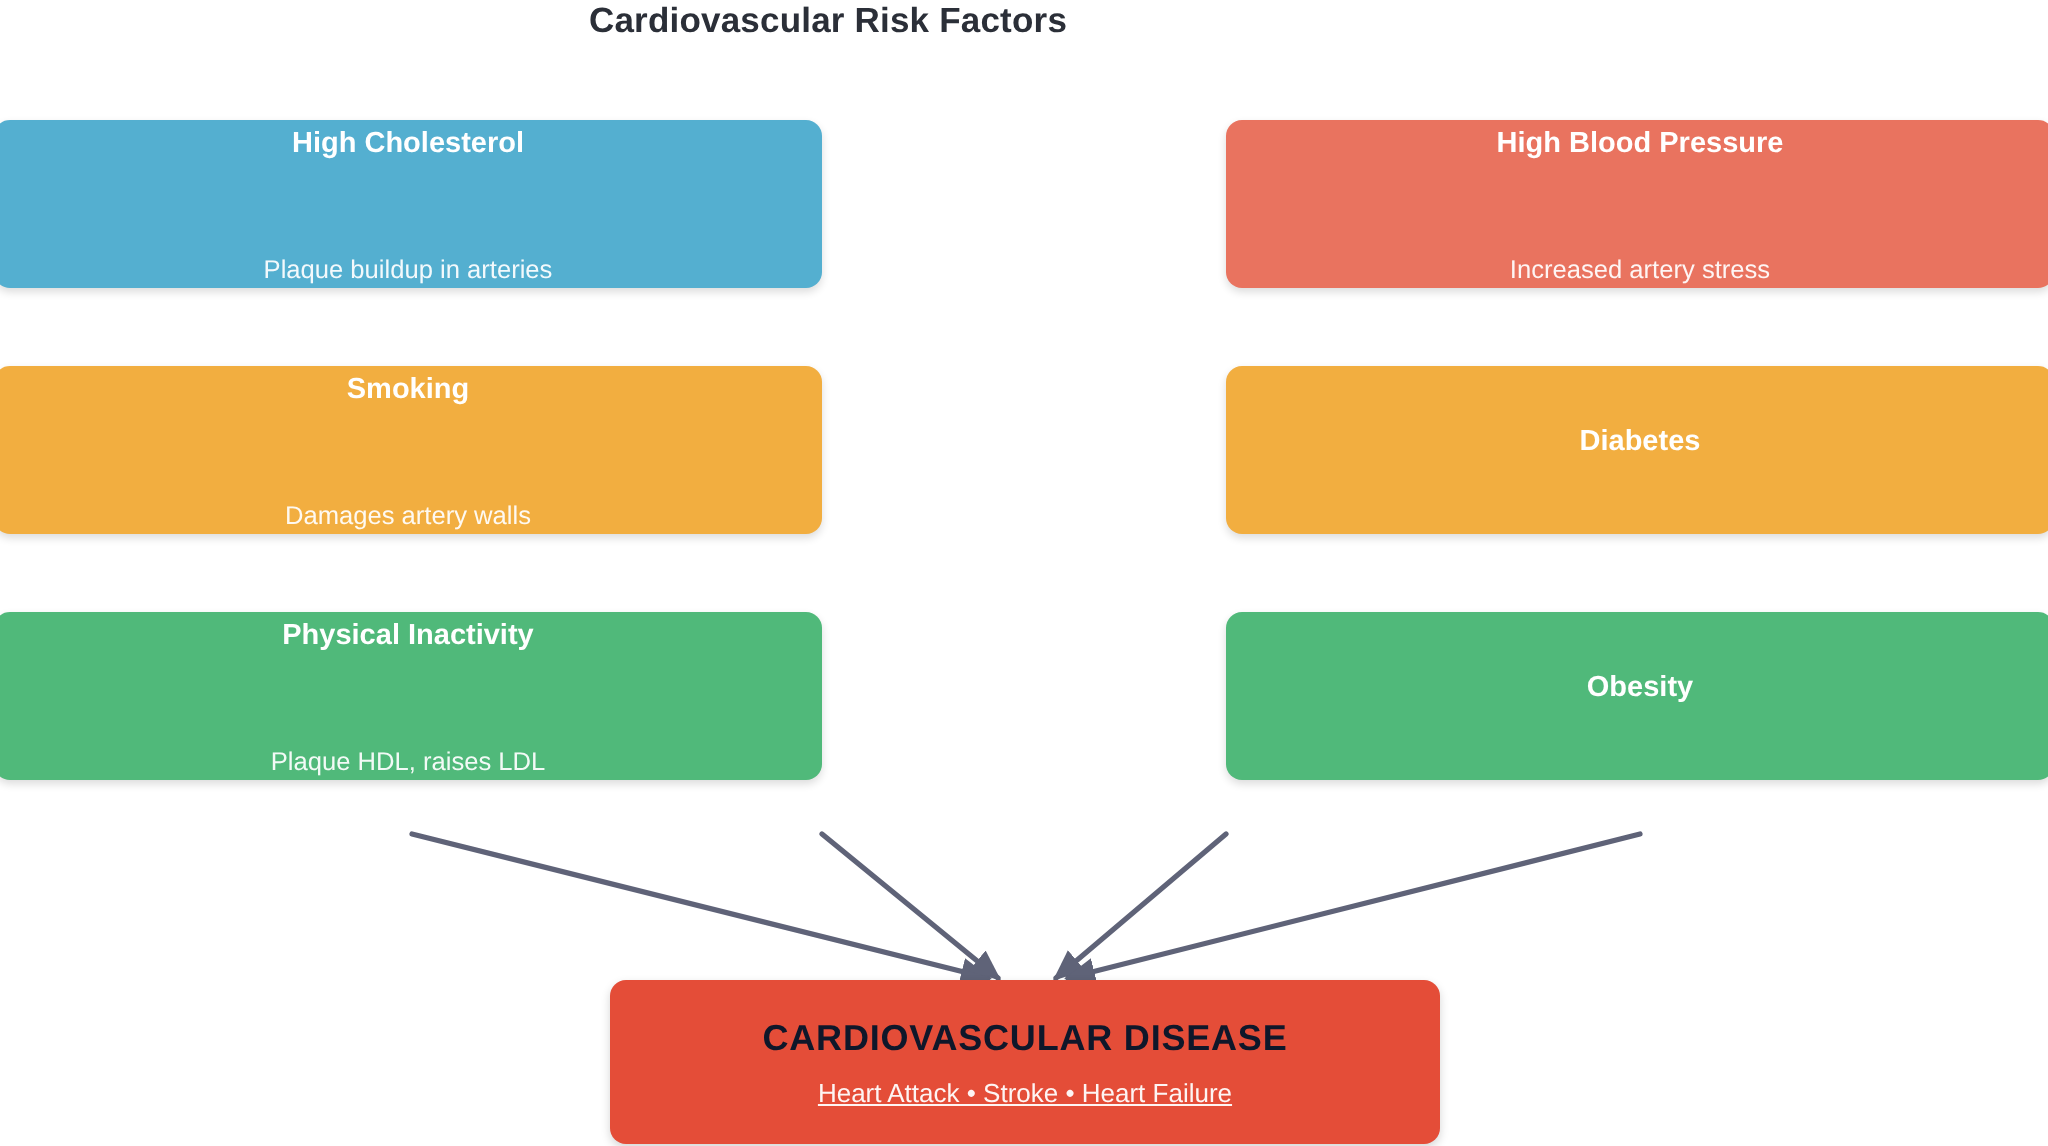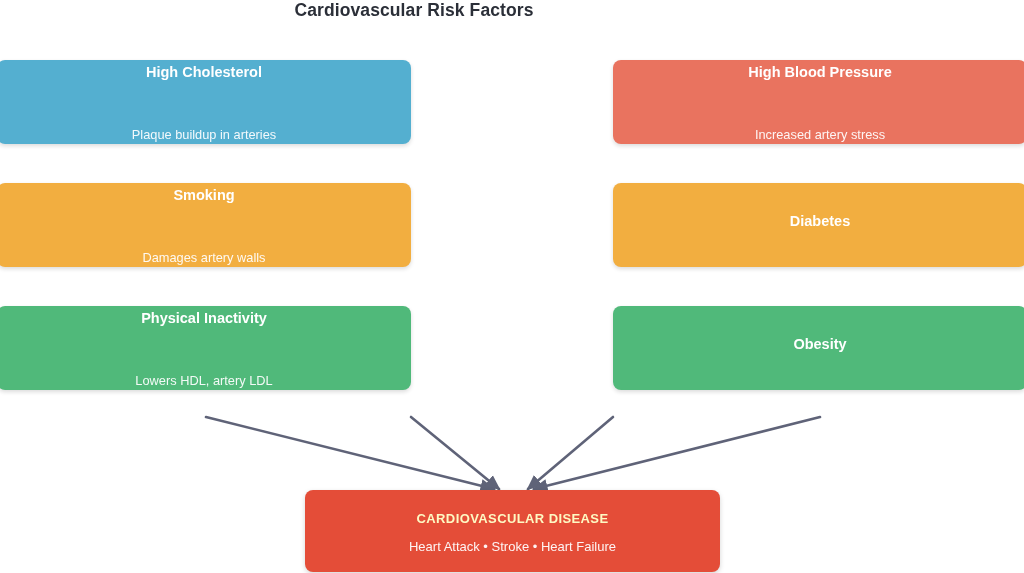--- a/index.html
+++ b/index.html
@@ -79,33 +79,34 @@
     height: 82px;
     border-radius: 8px;
     box-shadow: 0 2px 5px rgba(0,0,0,0.17);
     display: flex;
     flex-direction: column;
     align-items: center;
     justify-content: center;
     box-sizing: border-box;
   }
   #outcome-card .outcome-title {
-    font-size: 13px;
+    font-size: 18px;
     font-weight: bold;
-    color: #fef9c3;
+    color: #0f172a;
     letter-spacing: 0.4px;
     line-height: 22px;
     text-align: center;
     margin-bottom: 8px;
   }
   #outcome-card .outcome-sub {
     font-size: 13px;
     color: rgba(255,255,255,0.94);
     line-height: 17px;
     text-align: center;
+    text-decoration: underline;
   }
 
   #connector-layer {
     position: absolute;
     left: 0;
     top: 0;
     width: 1024px;
     height: 573px;
     pointer-events: none;
   }
@@ -131,21 +132,21 @@
     <div class="card-title">Smoking</div>
     <div class="card-desc">Damages artery walls</div>
   </div>
 
   <div class="risk-card col-right row-2" style="background-color: rgb(242, 174, 64);">
     <div class="card-title">Diabetes</div>
   </div>
 
   <div class="risk-card col-left row-3" style="background-color: rgb(80, 185, 122);">
     <div class="card-title">Physical Inactivity</div>
-    <div class="card-desc">Lowers HDL, artery LDL</div>
+    <div class="card-desc">Plaque HDL, raises LDL</div>
   </div>
 
   <div class="risk-card col-right row-3" style="background-color: rgb(80, 185, 122);">
     <div class="card-title">Obesity</div>
   </div>
 
   <svg id="connector-layer" viewBox="0 0 1024 573" width="1024" height="573" xmlns="http://www.w3.org/2000/svg">
     <defs>
       <marker id="arrow-head" markerWidth="7" markerHeight="7" refX="5.2" refY="3" orient="auto" markerUnits="strokeWidth">
         <path d="M0,0.4 L6,3 L0,5.6 z" fill="#5F6378"></path>

